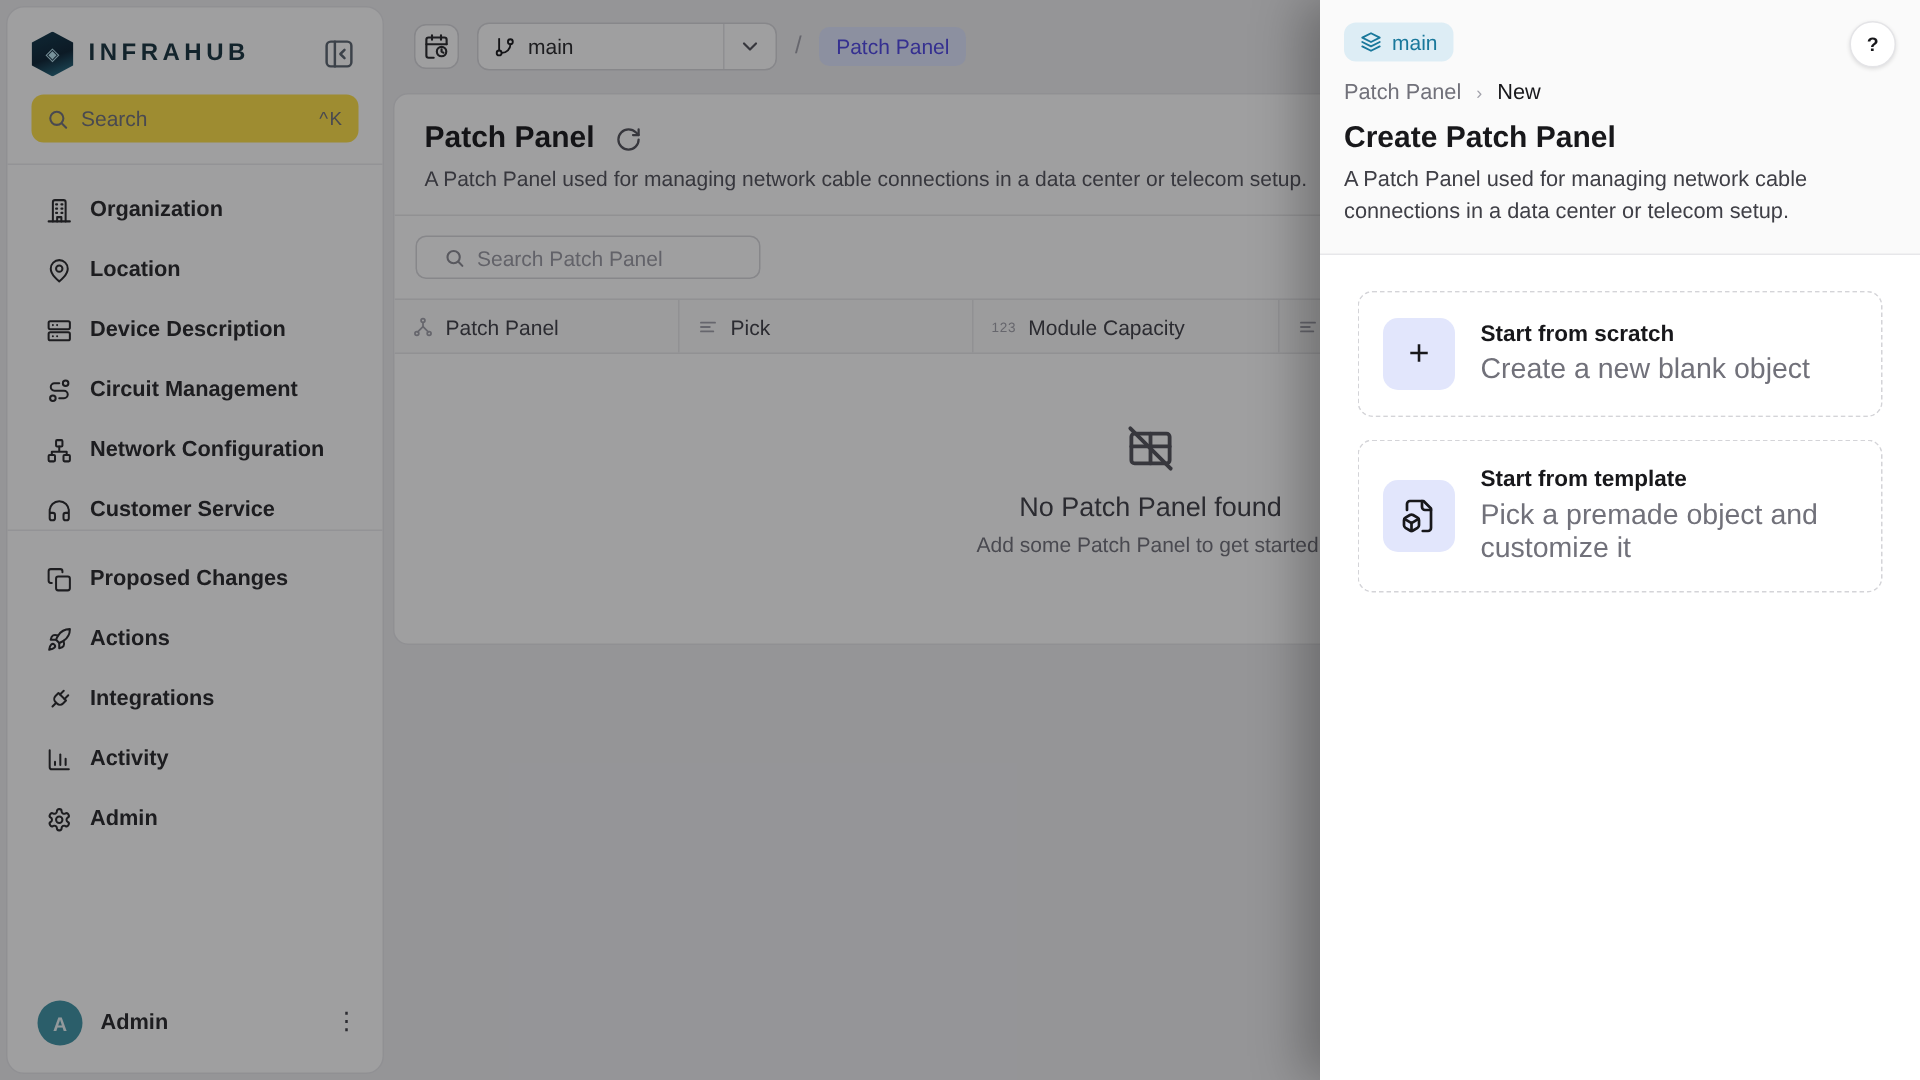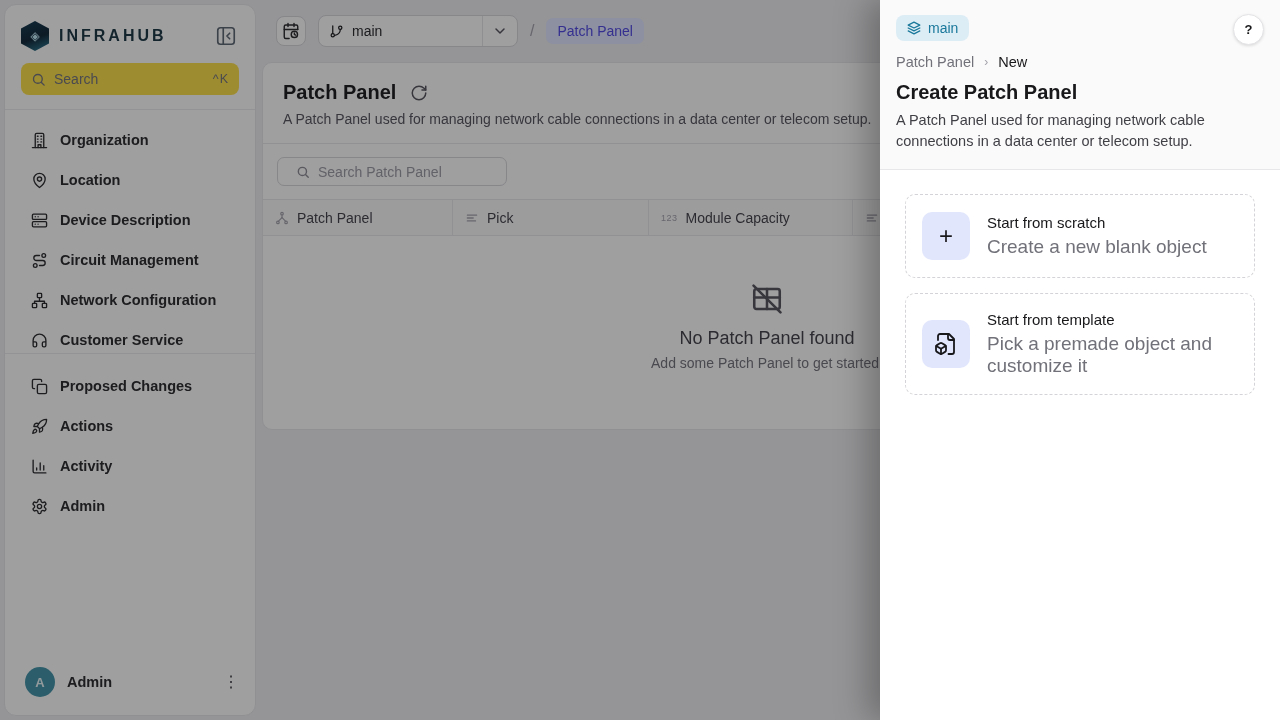--- a/index.html
+++ b/index.html
@@ -143,21 +143,21 @@
   .option-card {
     border:1.5px dashed #d4d4d8; border-radius:10px; background:#fff;
     display:flex; align-items:center; gap:17px; padding:17px 16px; cursor:pointer; text-align:left;
     font-family:inherit;
   }
   .option-icon {
     width:48px; height:48px; border-radius:10px; background:#e2e6fc;
     display:flex; align-items:center; justify-content:center; color:#18181b; flex:none;
   }
   .plus-glyph { font-size:24px; font-weight:400; color:#18181b; line-height:1; }
-  .option-title { font-size:15px; font-weight:400; color:#18181b; }
+  .option-title { font-size:15px; font-weight:700; color:#18181b; }
   .option-sub { font-size:19px; color:#71717a; margin-top:5px; }
 </style>
 </head>
 <body>
 
 <aside class="sidebar">
   <div class="logo-row">
     <div class="logo-hex">◈</div>
     <div class="brand">INFRAHUB</div>
     <button class="collapse-btn">
@@ -240,20 +240,31 @@
       <span>Proposed Changes</span>
     </li>
     <li class="nav-item">
       <svg class="icon" width="17" height="17" viewBox="0 0 24 24" fill="none" stroke="currentColor" stroke-width="1.9" stroke-linecap="round" stroke-linejoin="round">
         <path d="M4.5 16.5c-1.5 1.26-2 5-2 5s3.74-.5 5-2c.71-.84.7-2.13-.09-2.91a2.18 2.18 0 0 0-2.91-.09z"></path>
           <path d="M12 15l-3-3a22 22 0 0 1 2-3.95A12.88 12.88 0 0 1 22 2c0 2.72-.78 7.5-6 11a22.35 22.35 0 0 1-4 2z"></path>
           <path d="M9 12H4s.55-3.03 2-4c1.62-1.08 5 0 5 0"></path>
           <path d="M12 15v5s3.03-.55 4-2c1.08-1.62 0-5 0-5"></path>
       </svg>
       <span>Actions</span>
+    </li>
+    <li class="nav-item">
+      <svg class="icon" width="17" height="17" viewBox="0 0 24 24" fill="none" stroke="currentColor" stroke-width="1.9" stroke-linecap="round" stroke-linejoin="round">
+        <g transform="rotate(45 12 12)">
+            <path d="M12 21v-4"></path>
+            <path d="M9 8V3"></path>
+            <path d="M15 8V3"></path>
+            <path d="M7 8h10v4a4 4 0 0 1-4 4h-2a4 4 0 0 1-4-4Z"></path>
+          </g>
+      </svg>
+      <span>Integrations</span>
     </li>
     <li class="nav-item">
       <svg class="icon" width="17" height="17" viewBox="0 0 24 24" fill="none" stroke="currentColor" stroke-width="1.9" stroke-linecap="round" stroke-linejoin="round">
         <path d="M3 3v16a2 2 0 0 0 2 2h16"></path>
           <path d="M8 17v-3"></path>
           <path d="M13 17V7"></path>
           <path d="M18 17v-6"></path>
       </svg>
       <span>Activity</span>
     </li>

